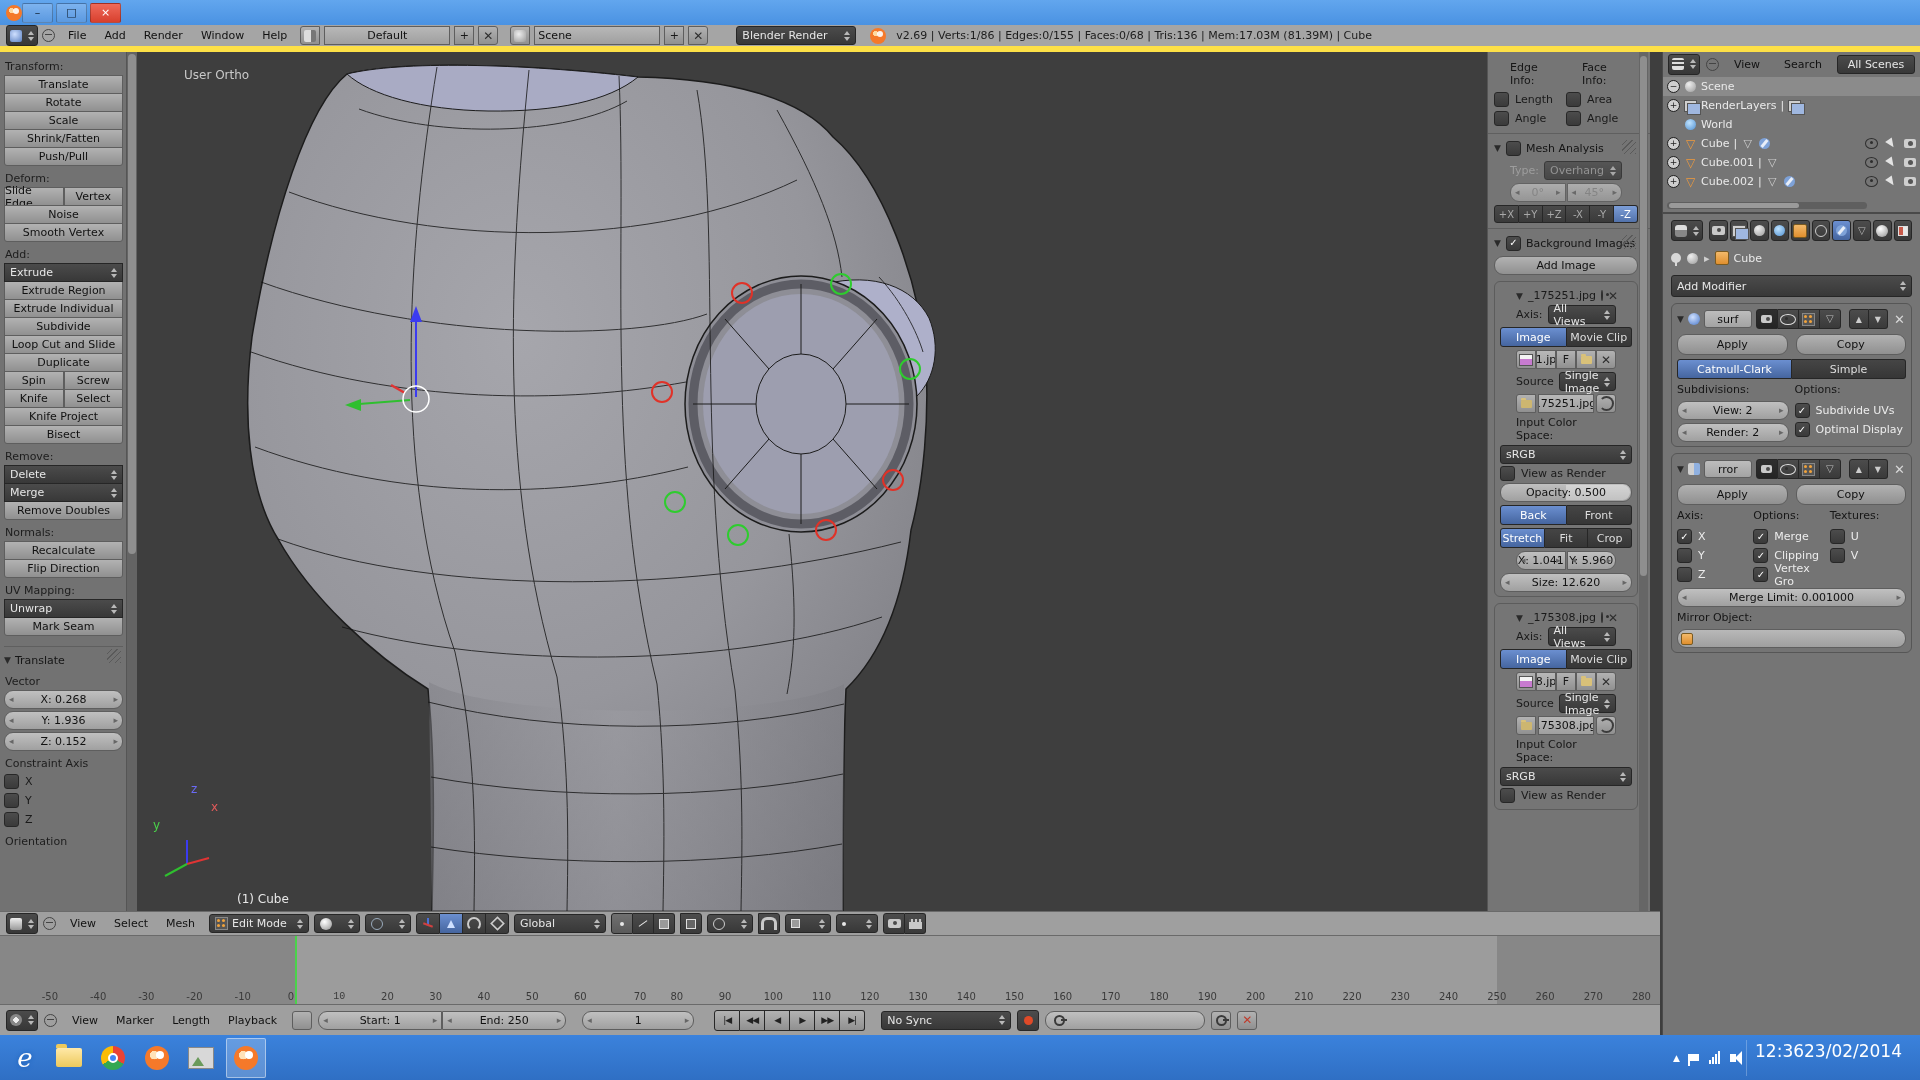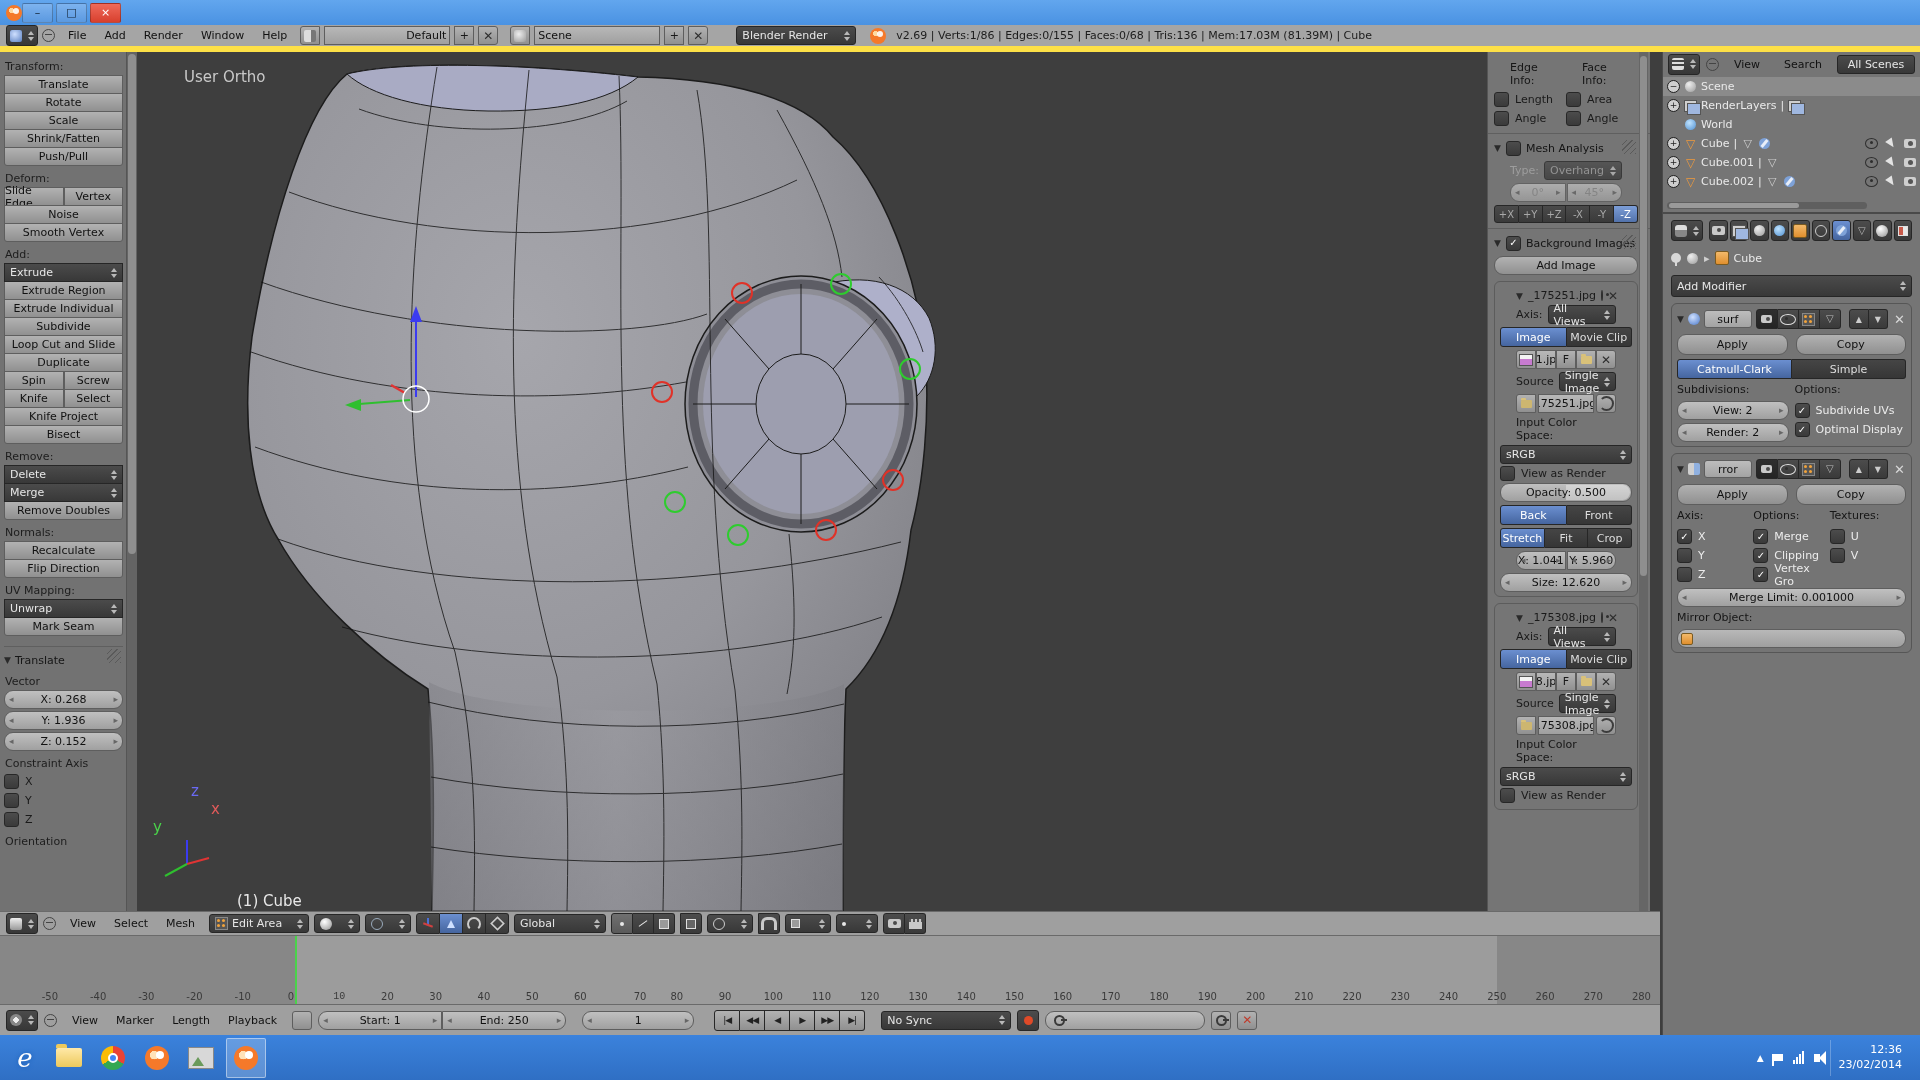--- a/index.html
+++ b/index.html
@@ -66,21 +66,21 @@
   .ts-label{color:#1d1d1d;padding:6px 1px 2px}
   .ts-row{display:flex;gap:0}
   .ts-row>div{flex:1;margin-bottom:-1px;border-radius:0}
   .ts-sec .ts-row:first-of-type>div{border-radius:3px 3px 0 0}
   .ts-sec .ts-row:last-of-type>div{border-radius:0 0 3px 3px;margin-bottom:0}
   .ts-sec .ts-row.single>div{}
   .op-panel{margin-top:10px;border-top:1px solid #5f5f5f;padding-top:4px;position:relative}
   .op-head{display:flex;align-items:center;gap:4px;color:#161616;height:18px}
   .gz{font-size:9px}
   
-  .vlabel{position:absolute;color:#c9c9c9;font-size:15px}
+  .vlabel{position:absolute;color:#c9c9c9;font-size:12px}
   .vmarker{position:absolute;border-radius:50%;border:2.5px solid red;width:22px;height:22px;box-sizing:border-box}
   
   .np-sep{border-top:1px solid #5f5f5f;margin:5px -12px 4px -6px}
   .np-head{display:flex;align-items:center;gap:5px;height:20px;color:#141414;position:relative}
   .np-row{display:flex;align-items:center;gap:5px;margin:3px 16px}
   .np-box{border:1px solid #5c5c5c;border-radius:6px;padding:4px 5px;margin:6px 0}
   .np-cols{display:flex}
   .np-cols>div{flex:1}
   .dis{color:#9d9d9d}
   .dis .slider,.dis .ddark{opacity:.75}
@@ -209,21 +209,21 @@
   .chrome-ico::after{content:"";position:absolute;left:7px;top:7px;width:10px;height:10px;border-radius:50%;background:#4285f4;border:2px solid #fff;box-sizing:border-box}
   .blend-ico{width:24px;height:24px;border-radius:50%;background:radial-gradient(circle at 38% 38%,#ffe2b8 0 20%,#f5792a 21% 75%,#c85a14 100%);position:relative}
   .blend-ico::after{content:"";position:absolute;left:11px;top:5px;width:8px;height:8px;border-radius:50%;background:#fff}
   .photo-ico{width:24px;height:20px;background:#d8d8d8;border:1px solid #888;position:relative}
   .photo-ico::after{content:"";position:absolute;left:3px;bottom:2px;border-left:6px solid transparent;border-right:6px solid transparent;border-bottom:9px solid #6a9a5a}
   .tray{margin-left:auto;display:flex;align-items:center;gap:10px;color:#fff;padding-right:10px}
   .net-ico{display:flex;align-items:flex-end;gap:1px}
   .net-ico span{width:2px;background:#fff;display:block}
   .spk-ico{width:6px;height:8px;background:#fff;position:relative}
   .spk-ico::after{content:"";position:absolute;left:5px;top:-3px;border-top:7px solid transparent;border-bottom:7px solid transparent;border-right:7px solid #fff}
-  .clock{display:flex;flex-direction:column;align-items:flex-end;line-height:1.35;font-size:11px;color:#fff;padding:0 8px;border-left:1px solid rgba(255,255,255,.25);height:36px;justify-content:center}
+  .clock{display:flex;flex-direction:row;line-height:1.35;font-size:17px;color:#fff;padding:0 8px;border-left:1px solid rgba(255,255,255,.25);height:36px;justify-content:center}
   .flag-ico{width:9px;height:7px;background:#fff;position:relative}
   .flag-ico::after{content:"";position:absolute;left:-2px;top:0;width:2px;height:12px;background:#fff}
 </style>
 </head>
 <body>
 
 <div id="titlebar" class="abs">
   <span class="blogo" style="margin-left:6px"></span>
   <span class="wbtn">–</span>
   <span class="wbtn">□</span>
@@ -242,21 +242,21 @@
   <span id="topbar-menus" style="display:flex">
       <span class="menu-item">File</span>
       <span class="menu-item">Add</span>
       <span class="menu-item">Render</span>
       <span class="menu-item">Window</span>
       <span class="menu-item">Help</span>
     </span>
   <span class="ibtn" style="border-radius:3px 0 0 3px">
       <span class="mini-ico" style="background:linear-gradient(90deg,#ddd 0 55%,#777 55%)"></span>
     </span>
-  <span class="fielddb" style="width:118px;border-radius:0;justify-content:flex-end">
+  <span class="fielddb" style="width:118px;border-radius:0;justify-content:center">
       <span>Default</span>
     </span>
   <span class="ibtn">+</span>
   <span class="ibtn" style="border-radius:0 3px 3px 0">
       <span class="x-ico">✕</span>
     </span>
   <span class="ibtn" style="border-radius:3px 0 0 3px;margin-left:8px">
       <span class="mini-ico" style="background:radial-gradient(circle at 40% 35%,#eee,#999)"></span>
     </span>
   <span class="fielddb" style="width:118px;border-radius:0;justify-content:flex-start">
@@ -1204,21 +1204,21 @@
       </span>
   </span>
   <span class="collapse-icon"></span>
   <span id="v3d-menus" style="display:flex">
       <span class="menu-item">View</span>
       <span class="menu-item">Select</span>
       <span class="menu-item">Mesh</span>
     </span>
   <span class="ddark" style="width:88px">
     <span class="edit-ico" style="margin-right:4px"></span>
-    <span>Edit Area</span>
+    <span>Edit Mode</span>
     <span class="dd-arrows">
         <span class="tri-up"></span>
         <span class="tri-dn"></span>
       </span>
   </span>
   <span class="ddark" style="width:34px">
     <span class="sphere-ico"></span>
     <span class="dd-arrows">
         <span class="tri-up"></span>
         <span class="tri-dn"></span>

